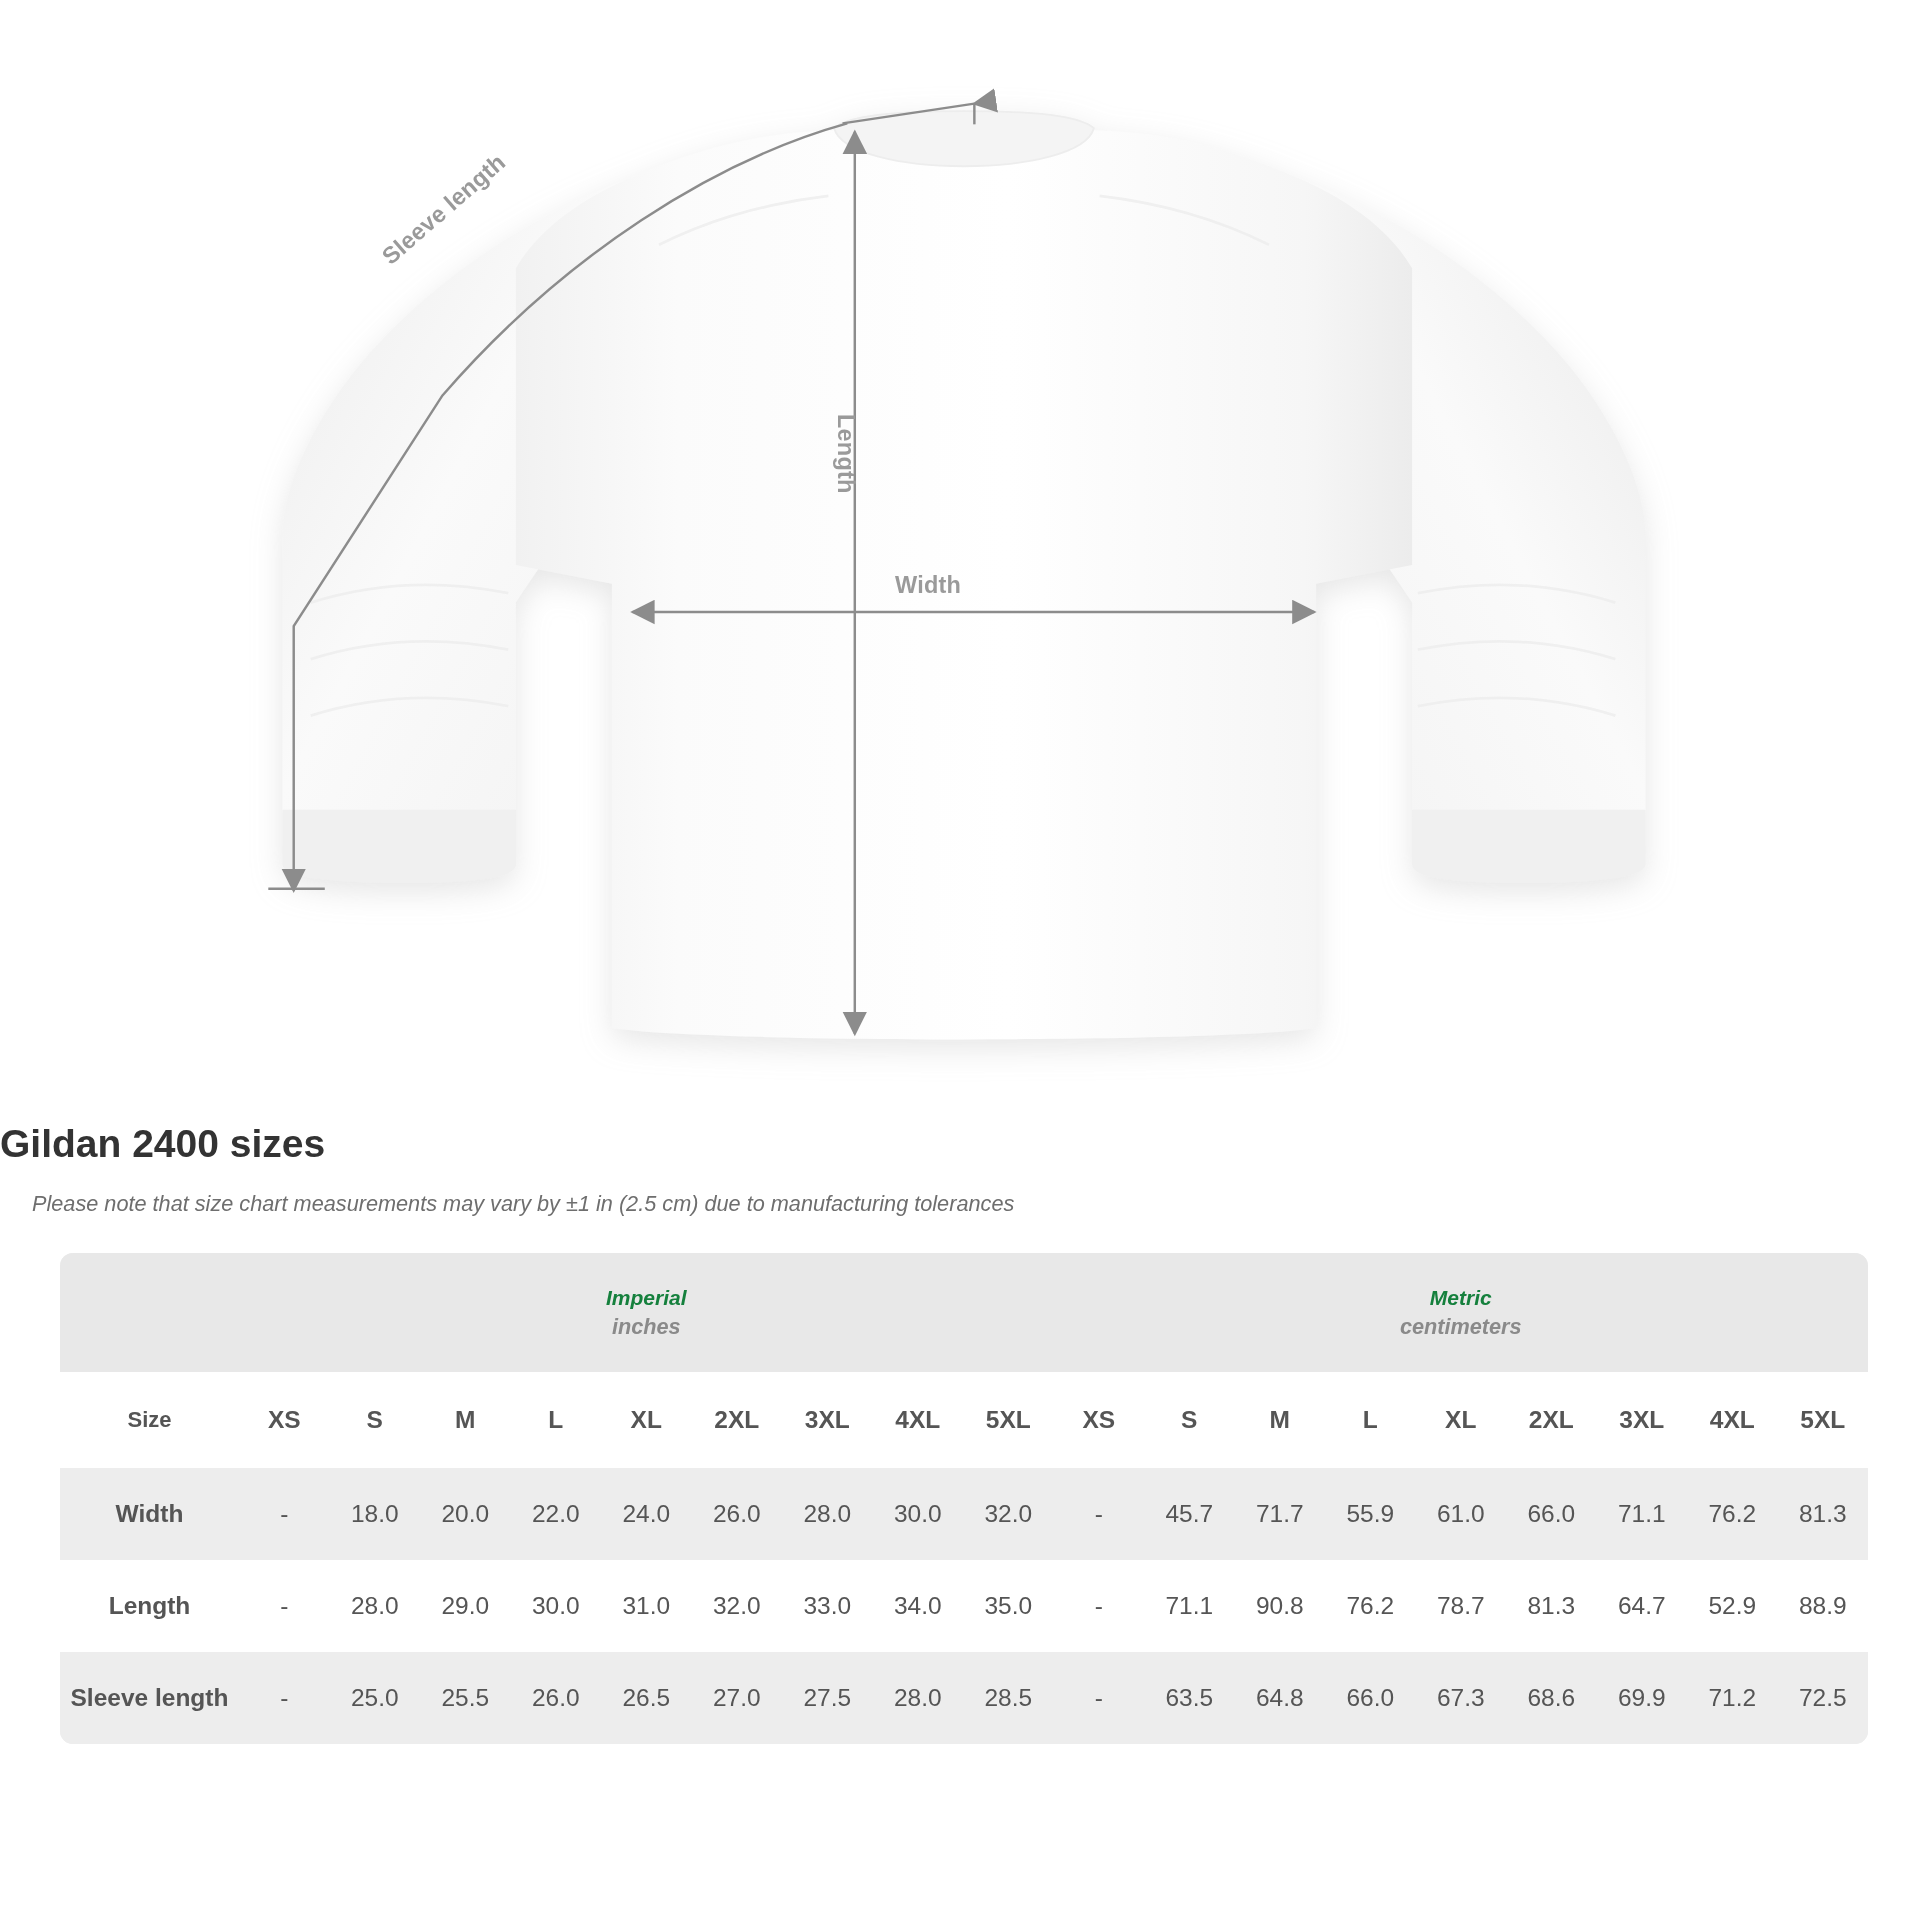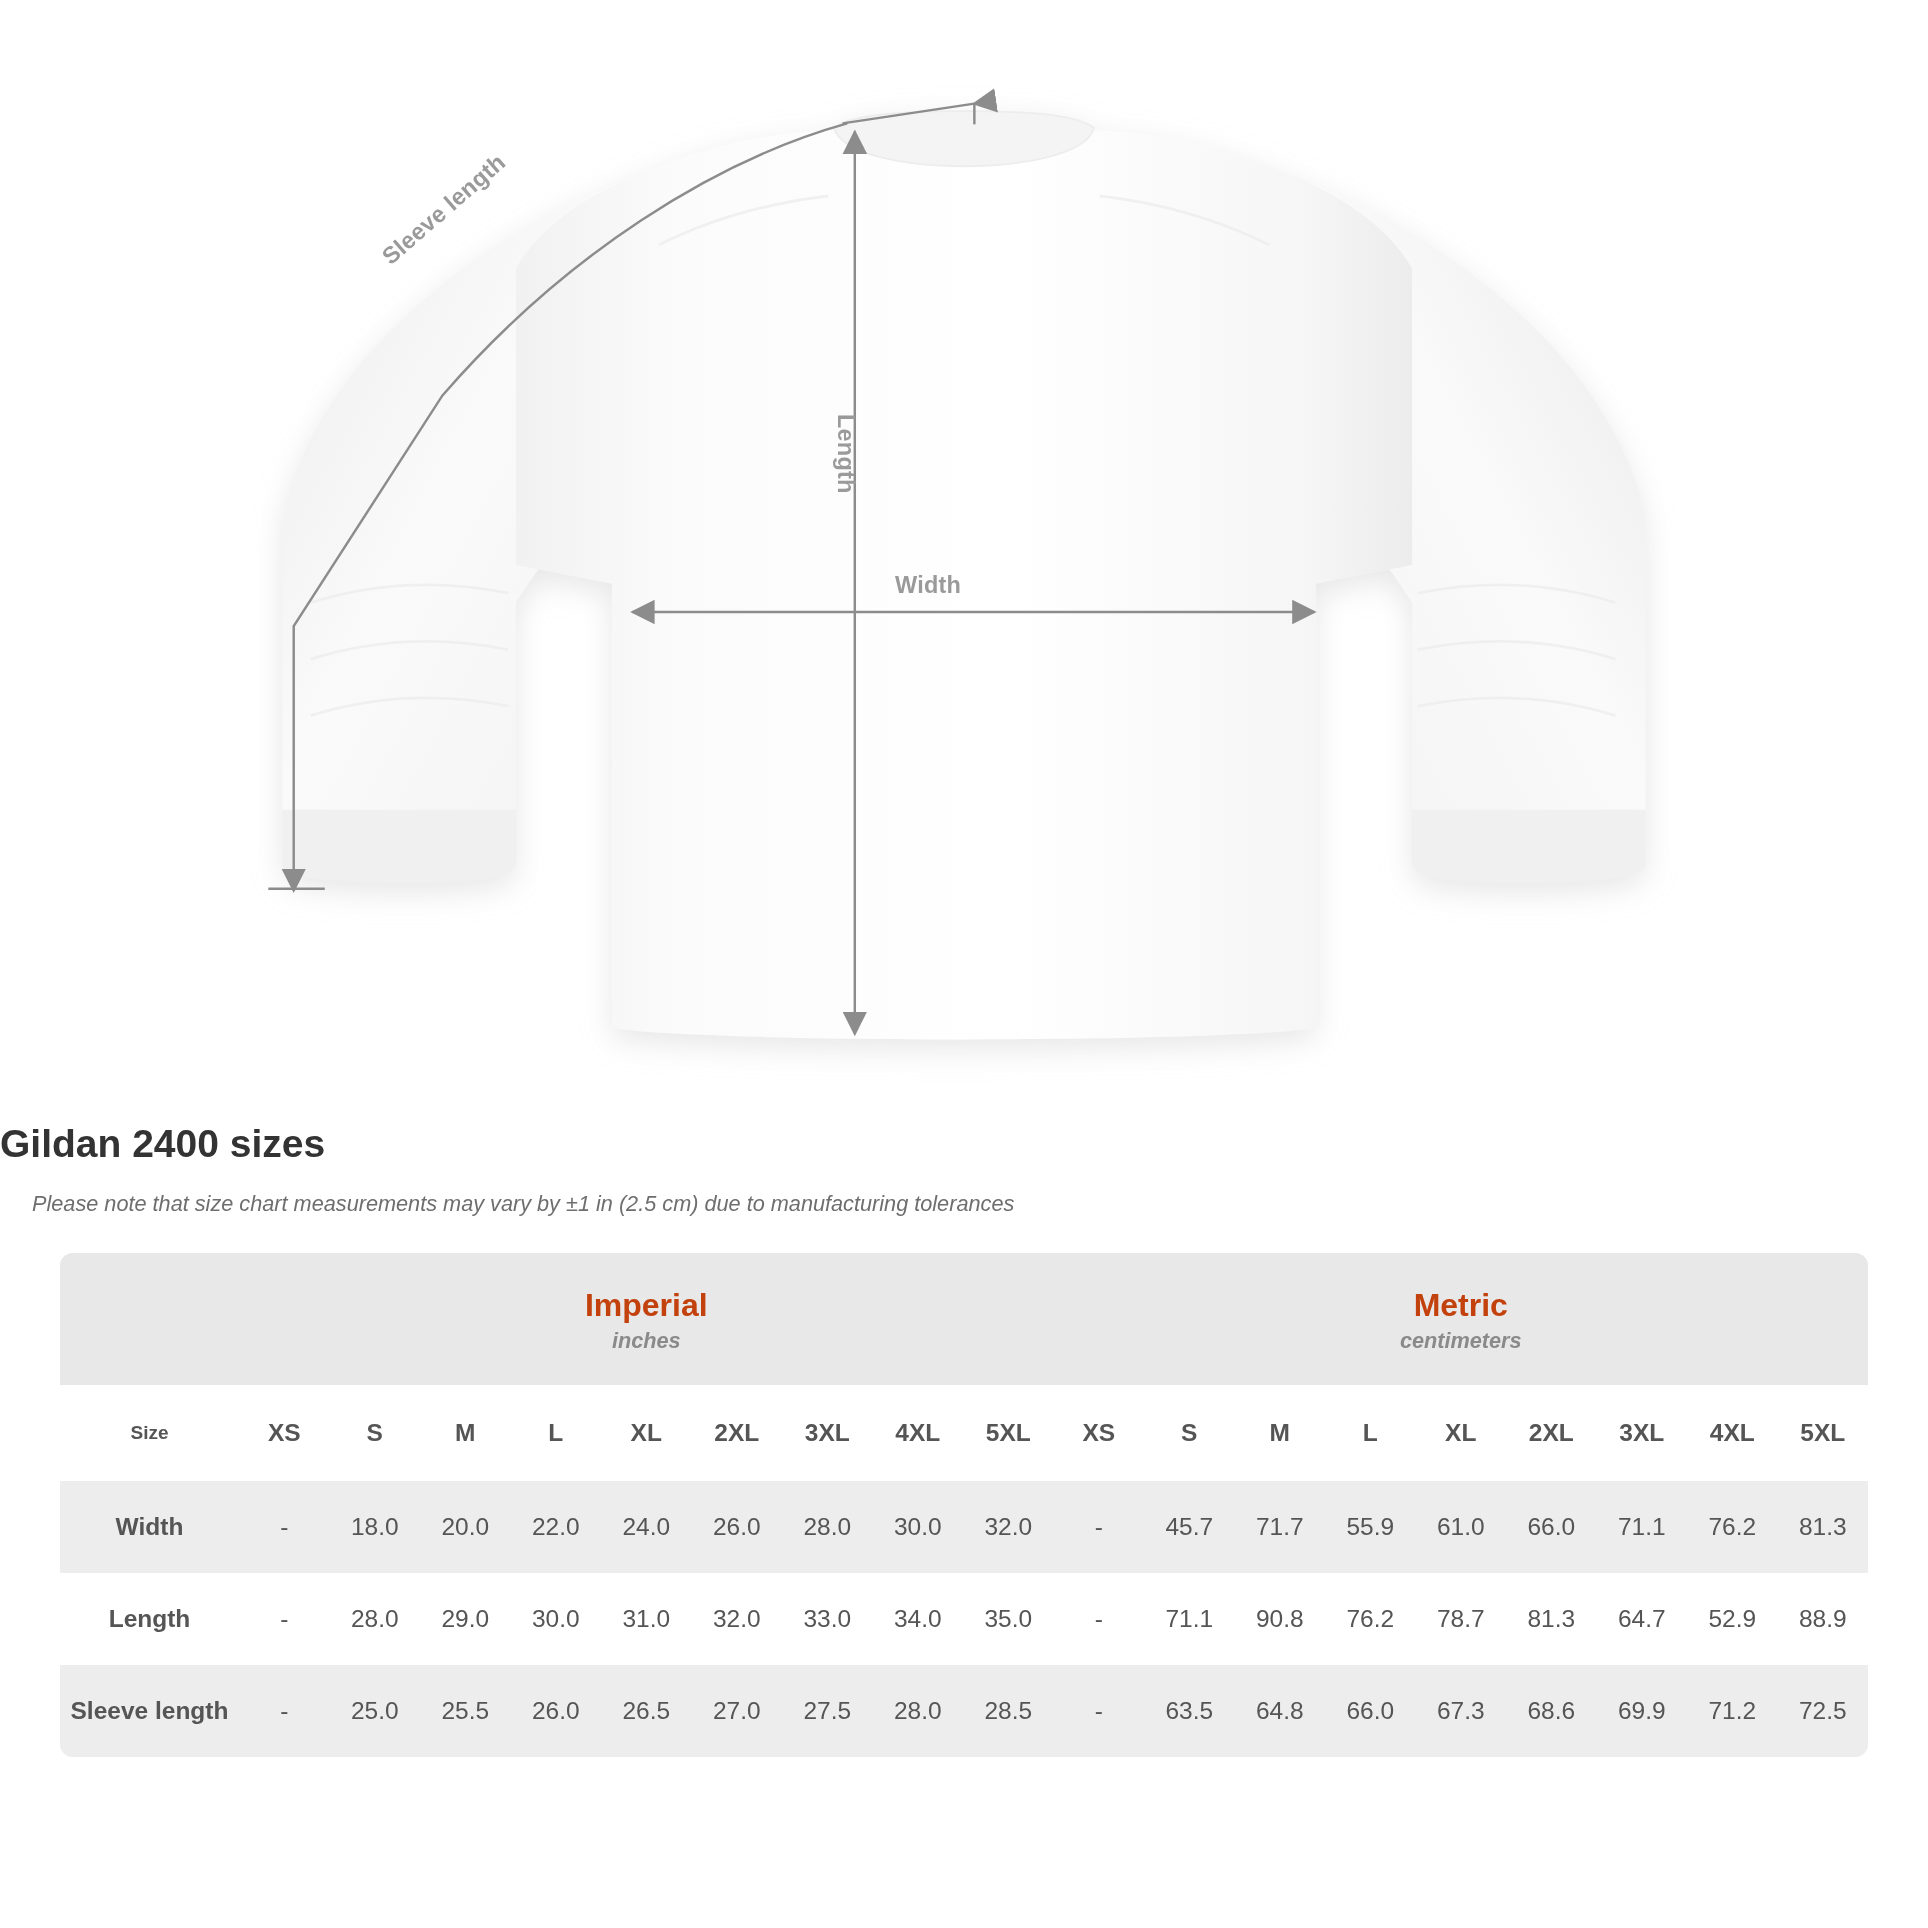--- a/index.html
+++ b/index.html
@@ -93,23 +93,24 @@
     font-size: 24.5px;
     color: #555555;
     border: none;
   }
   
   .unit-row th {
     background: #e8e8e8;
     padding: 32px 0 28px 0;
   }
   .unit-name {
-    font-size: 32px;
-    font-weight: bold;
-    color: #c2410c;
+    font-size: 21px;
+    font-style: italic;
+    font-weight: bold;
+    color: #15803d;
     display: block;
     line-height: 1.25;
   }
   .unit-sub {
     font-size: 21.7px;
     font-style: italic;
     color: #8a8a8a;
     display: block;
     line-height: 1.5;
     text-align: center;
@@ -117,21 +118,21 @@
   
   .size-row th {
     background: #ffffff;
     padding: 34px 0;
     font-size: 25.4px;
     font-weight: bold;
     color: #5c5c5c;
     border-right: 0.9px solid #ededed;
   }
   .size-row th:last-child { border-right: none; }
-  .size-row th.rowlabel { font-size: 19px; }
+  .size-row th.rowlabel { font-size: 22px; }
 
   tbody tr td {
     padding: 32px 0;
     border-right: 0.9px solid #ededed;
   }
   tbody tr td:last-child { border-right: none; }
   tbody tr:nth-child(odd) td { background: #ededed; }
   tbody tr:nth-child(even) td { background: #ffffff; }
   td.rowlabel {
     font-weight: bold;

